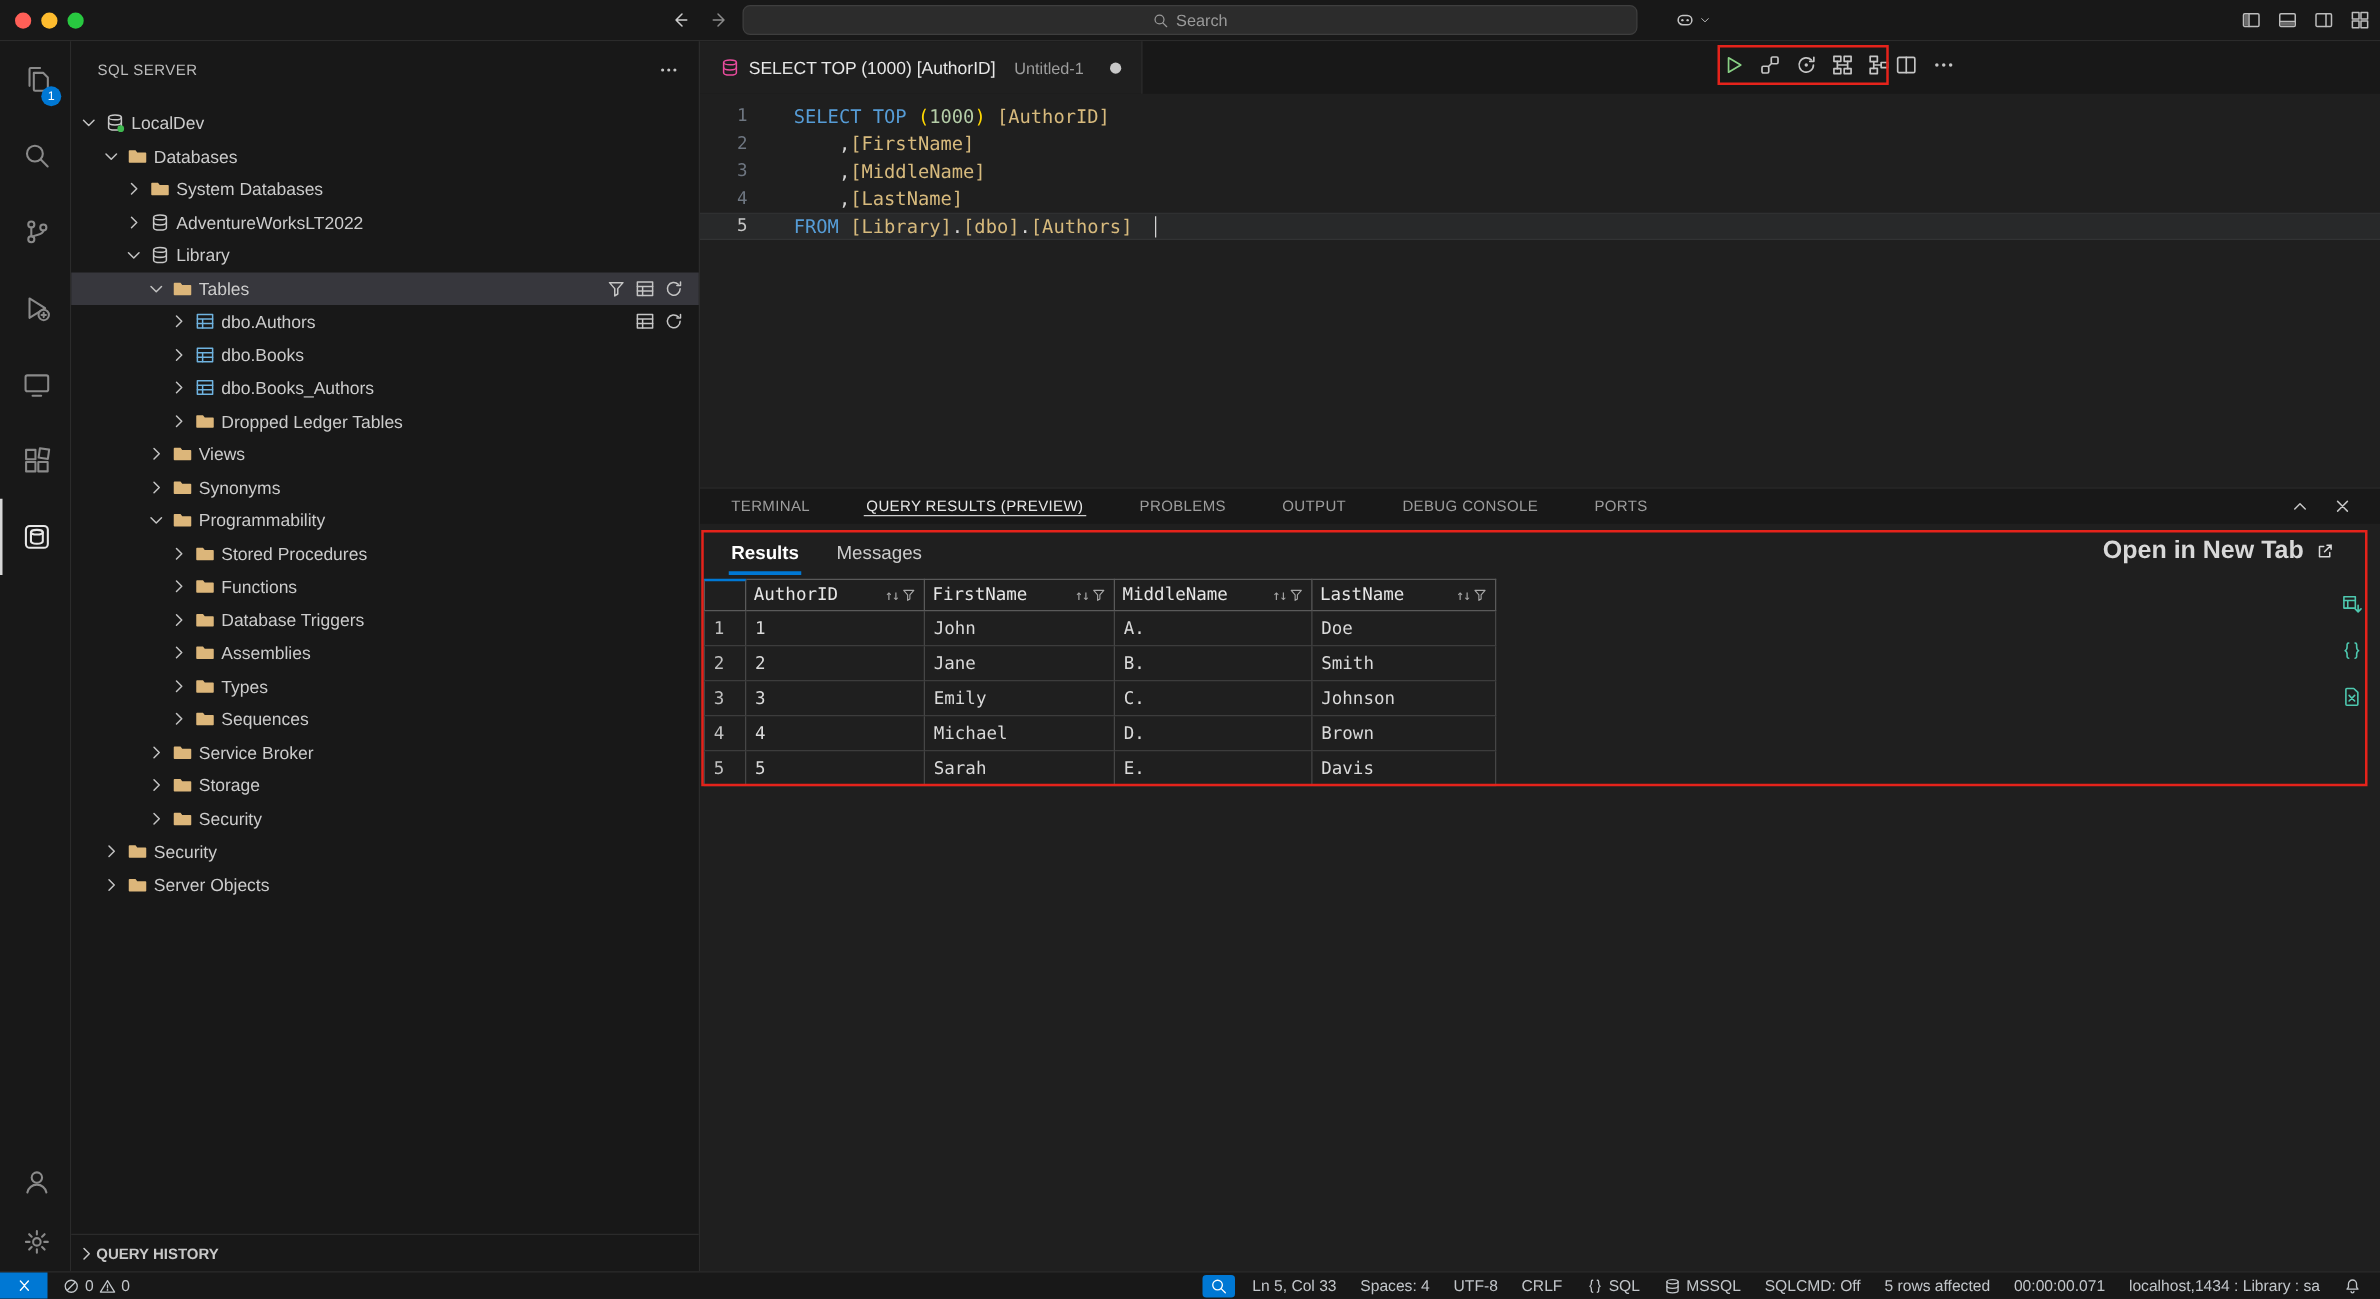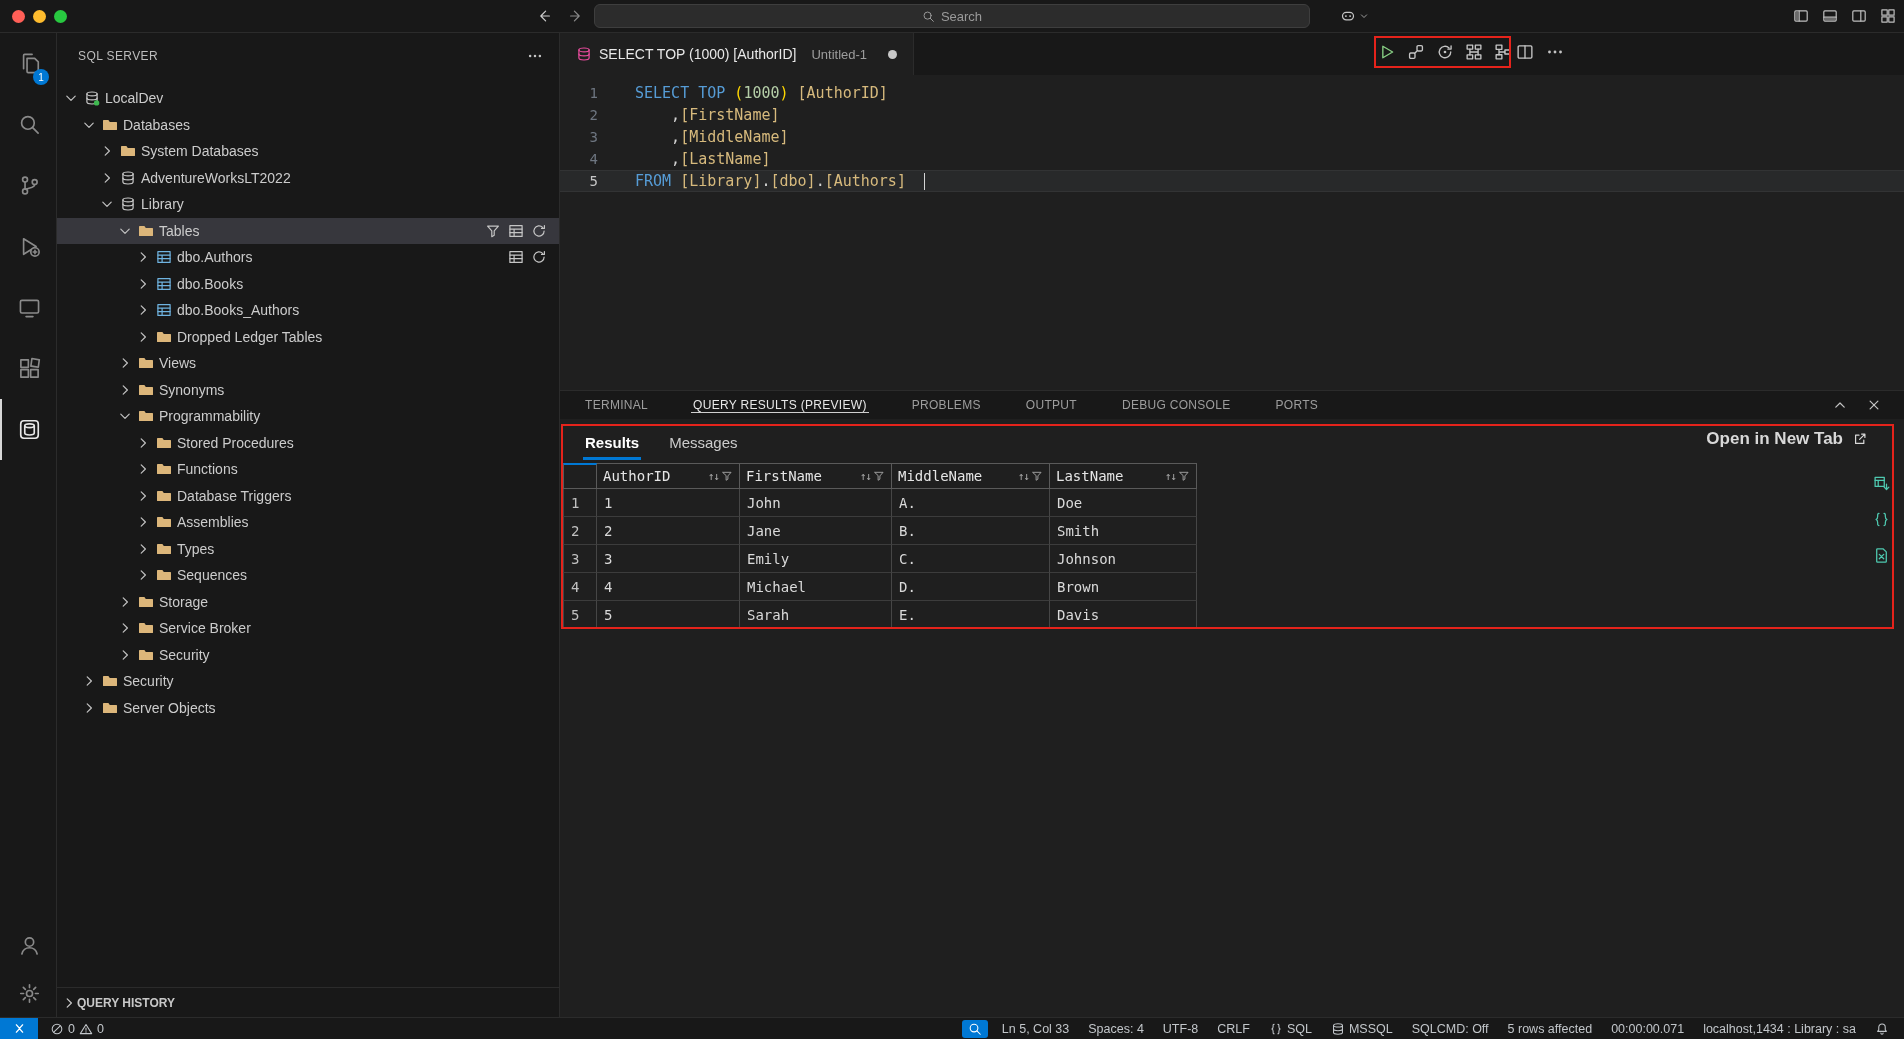--- a/index.html
+++ b/index.html
@@ -90,21 +90,21 @@
   .ptab { display:flex; align-items:center; font-size:12px; letter-spacing:.3px; color:#9d9d9d;
     border-bottom:1px solid transparent; padding:0 2px; white-space:nowrap; }
   .ptab.active { color:#e7e7e7; border-bottom-color:#cfcfcf; }
   #panel-controls { margin-left:auto; display:flex; gap:18px; padding-right:22px; color:#c5c5c5; }
   #results-area { position:absolute; top:28px; left:0; right:0; bottom:0; background:#1f1f1f; }
   #results-tabs { display:flex; padding-left:23px; margin-top:8px; }
   .rtab { font-size:15px; height:33px; display:flex; align-items:center; padding:0 2px; margin-right:26px;
     border-bottom:3px solid transparent; color:#cccccc; }
   .rtab.active { color:#ffffff; font-weight:bold; border-bottom-color:#0078d4; }
   #open-new-tab { position:absolute; right:36px; top:10px; display:flex; gap:9px; align-items:center;
-    color:#d8d8d8; font-size:17px; font-weight:bold;text-align:center; }
+    color:#d8d8d8; font-size:20px; font-weight:bold;text-align:center; }
   #grid { position:absolute; left:3px; top:44px; font-family:"DejaVu Sans Mono", monospace; }
   .ghead { display:flex; }
   .gh { height:26px; display:flex; align-items:center; padding:0 6px; font-size:14px; color:#e6e6e6;
     border-top:1px solid #5a5a5a; border-right:1px solid #5a5a5a; border-bottom:1px solid #5a5a5a; }
   .gh.first { border-left:1px solid #5a5a5a; }
   .gh.corner { border-top:2px solid #0078d4; }
   .gh .sort { font-size:11px; color:#a8a8a8; margin-left:auto; letter-spacing:-1px; }
   .gh .icon { color:#a8a8a8; margin-left:2px; }
   .gh .icon svg { width:12px; height:12px; }
   .gr { display:flex; }
@@ -601,34 +601,34 @@
           <span class="icon chev">
             <svg viewBox="0 0 16 16">
               <path d="M6.2 3.8 10.4 8l-4.2 4.2"></path>
             </svg>
           </span>
           <span class="icon ticon folder">
             <svg viewBox="0 0 16 16">
               <path d="M1.6 3.1h4.8l1.4 1.8h6.6c.3 0 .6.3.6.6v7c0 .3-.3.6-.6.6H1.6c-.3 0-.6-.3-.6-.6V3.7c0-.3.3-.6.6-.6z" fill="#dcb67a" stroke="none"></path>
             </svg>
           </span>
+          <span class="tlabel">Service Broker</span>
+        </div>
+        <div class="tree-row" style="padding-left: 60px;">
+          <span class="icon chev">
+            <svg viewBox="0 0 16 16">
+              <path d="M6.2 3.8 10.4 8l-4.2 4.2"></path>
+            </svg>
+          </span>
+          <span class="icon ticon folder">
+            <svg viewBox="0 0 16 16">
+              <path d="M1.6 3.1h4.8l1.4 1.8h6.6c.3 0 .6.3.6.6v7c0 .3-.3.6-.6.6H1.6c-.3 0-.6-.3-.6-.6V3.7c0-.3.3-.6.6-.6z" fill="#dcb67a" stroke="none"></path>
+            </svg>
+          </span>
           <span class="tlabel">Storage</span>
-        </div>
-        <div class="tree-row" style="padding-left: 60px;">
-          <span class="icon chev">
-            <svg viewBox="0 0 16 16">
-              <path d="M6.2 3.8 10.4 8l-4.2 4.2"></path>
-            </svg>
-          </span>
-          <span class="icon ticon folder">
-            <svg viewBox="0 0 16 16">
-              <path d="M1.6 3.1h4.8l1.4 1.8h6.6c.3 0 .6.3.6.6v7c0 .3-.3.6-.6.6H1.6c-.3 0-.6-.3-.6-.6V3.7c0-.3.3-.6.6-.6z" fill="#dcb67a" stroke="none"></path>
-            </svg>
-          </span>
-          <span class="tlabel">Service Broker</span>
         </div>
         <div class="tree-row" style="padding-left: 60px;">
           <span class="icon chev">
             <svg viewBox="0 0 16 16">
               <path d="M6.2 3.8 10.4 8l-4.2 4.2"></path>
             </svg>
           </span>
           <span class="icon ticon folder">
             <svg viewBox="0 0 16 16">
               <path d="M1.6 3.1h4.8l1.4 1.8h6.6c.3 0 .6.3.6.6v7c0 .3-.3.6-.6.6H1.6c-.3 0-.6-.3-.6-.6V3.7c0-.3.3-.6.6-.6z" fill="#dcb67a" stroke="none"></path>

